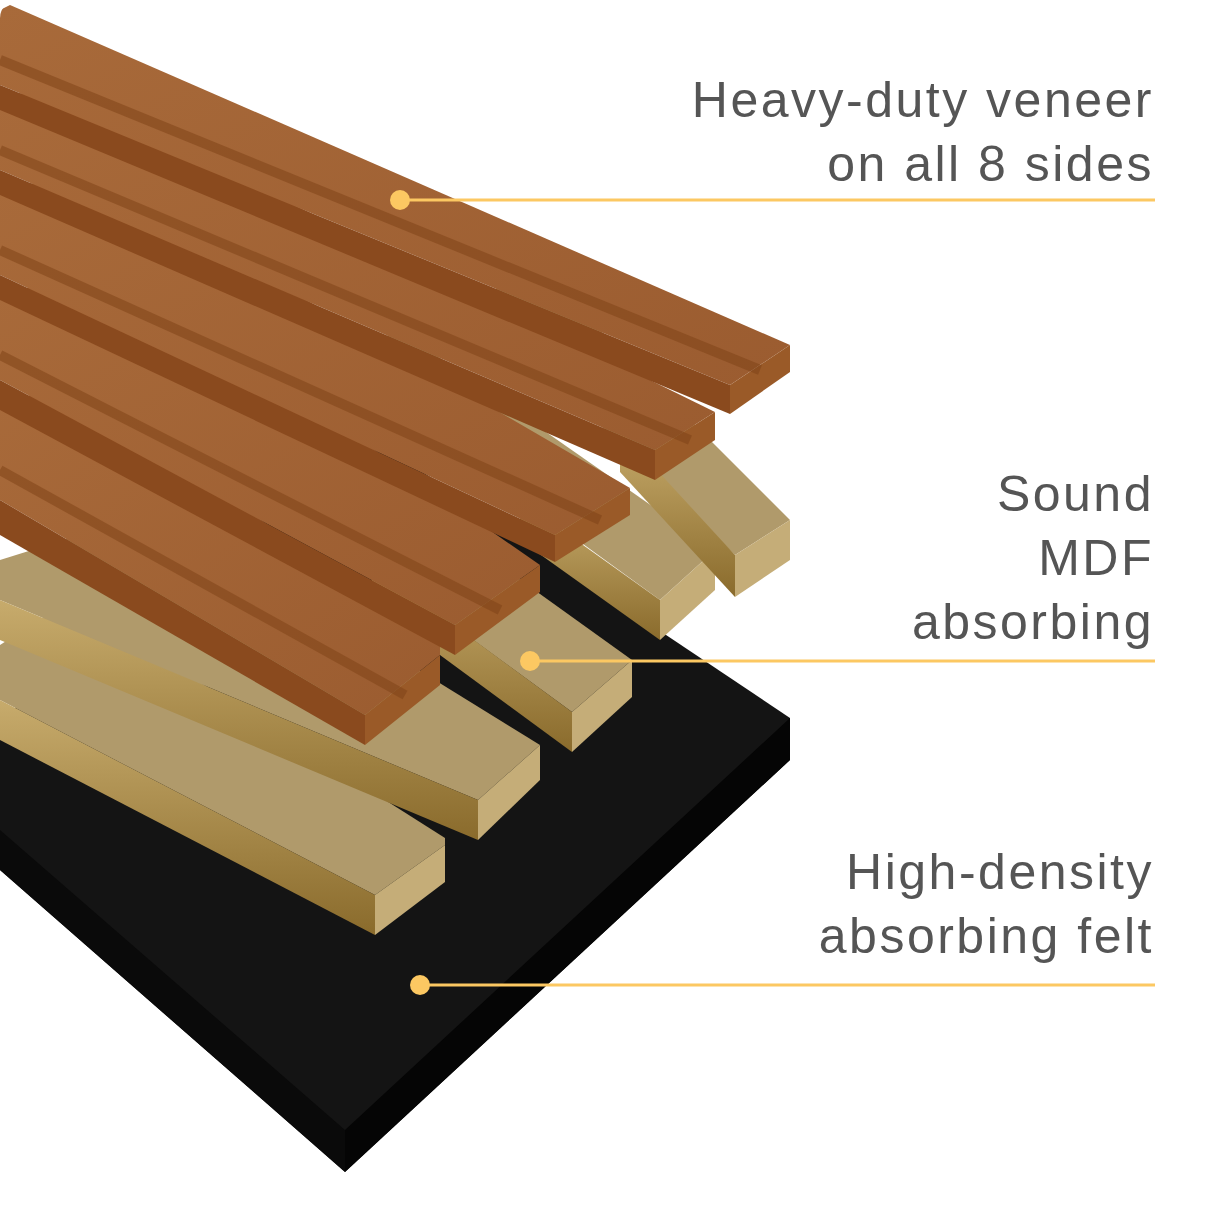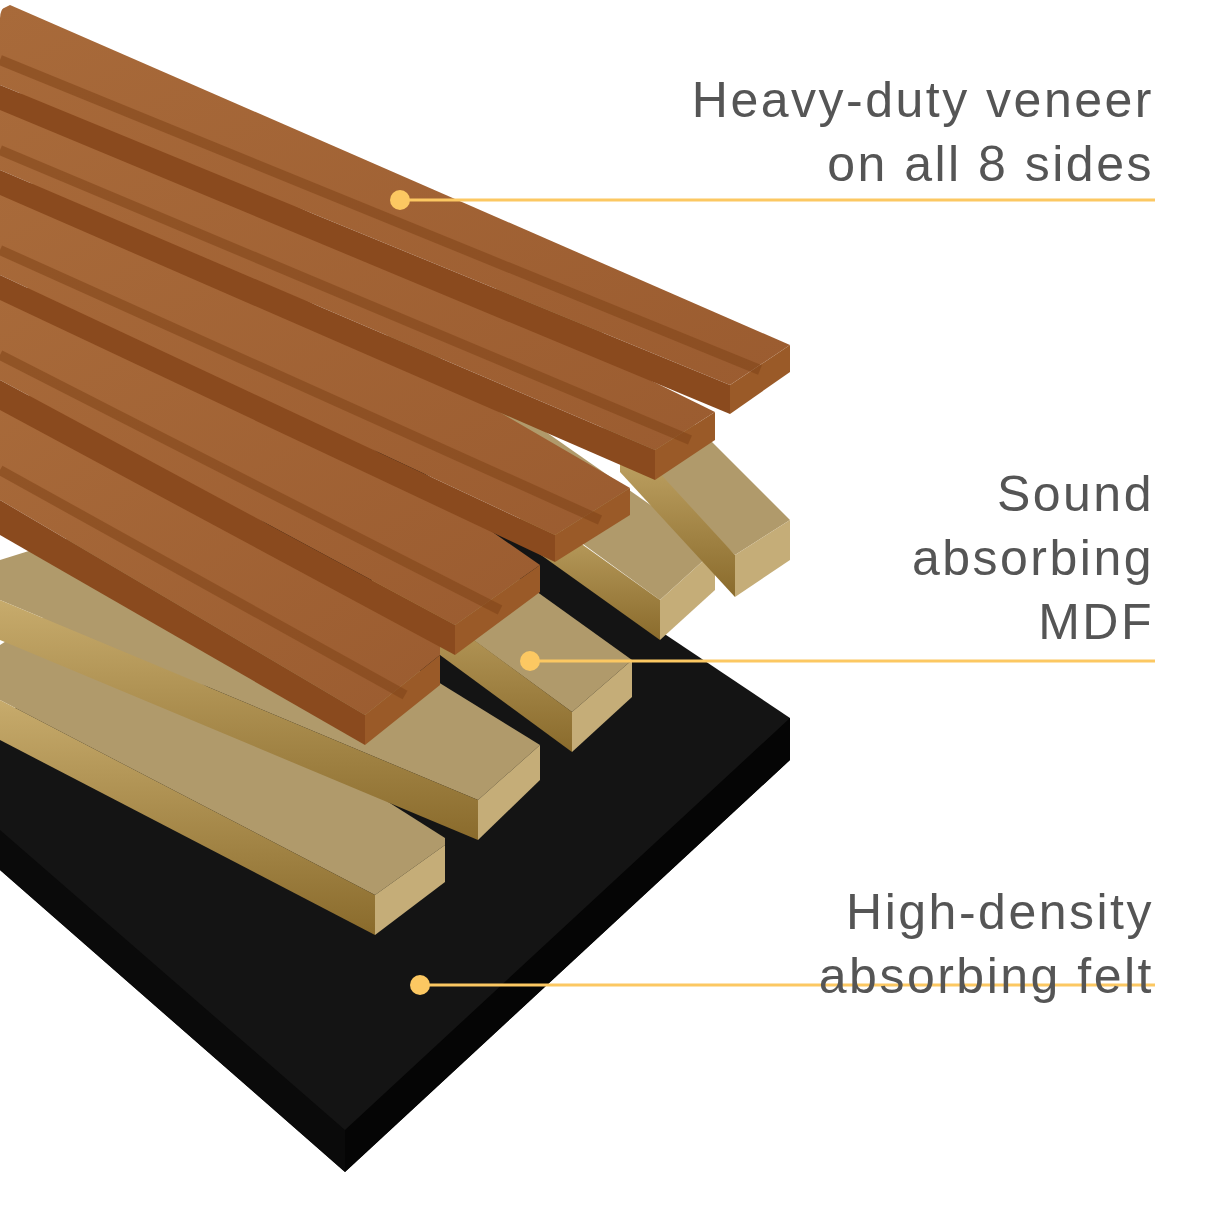--- a/index.html
+++ b/index.html
@@ -96,20 +96,20 @@
       <circle cx="420" cy="985" r="10" fill="#fcc862"></circle>
     </g>
   </svg>
 
   <div class="label" style="top:68px;">
     <span>Heavy-duty veneer</span>
     <span>on all 8 sides</span>
   </div>
   <div class="label" style="top:462px;">
     <span>Sound</span>
+    <span>MDF</span>
     <span>absorbing</span>
-    <span>MDF</span>
   </div>
-  <div class="label" style="top:880px;">
+  <div class="label" style="top:840px;">
     <span>High-density</span>
     <span>absorbing felt</span>
   </div>
 </div>
 
 </body></html>

